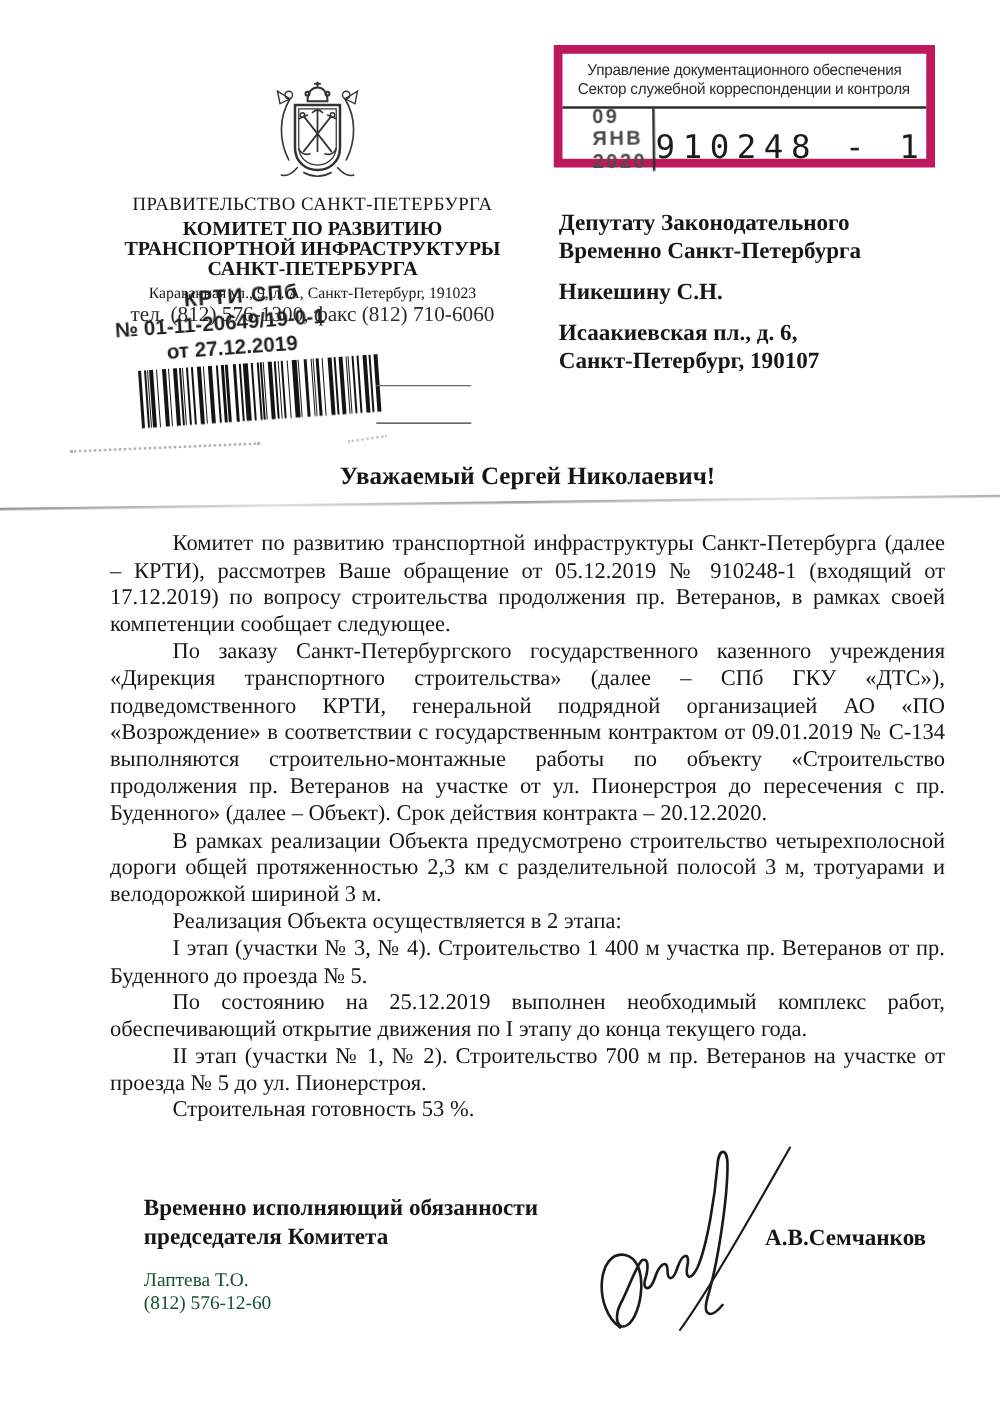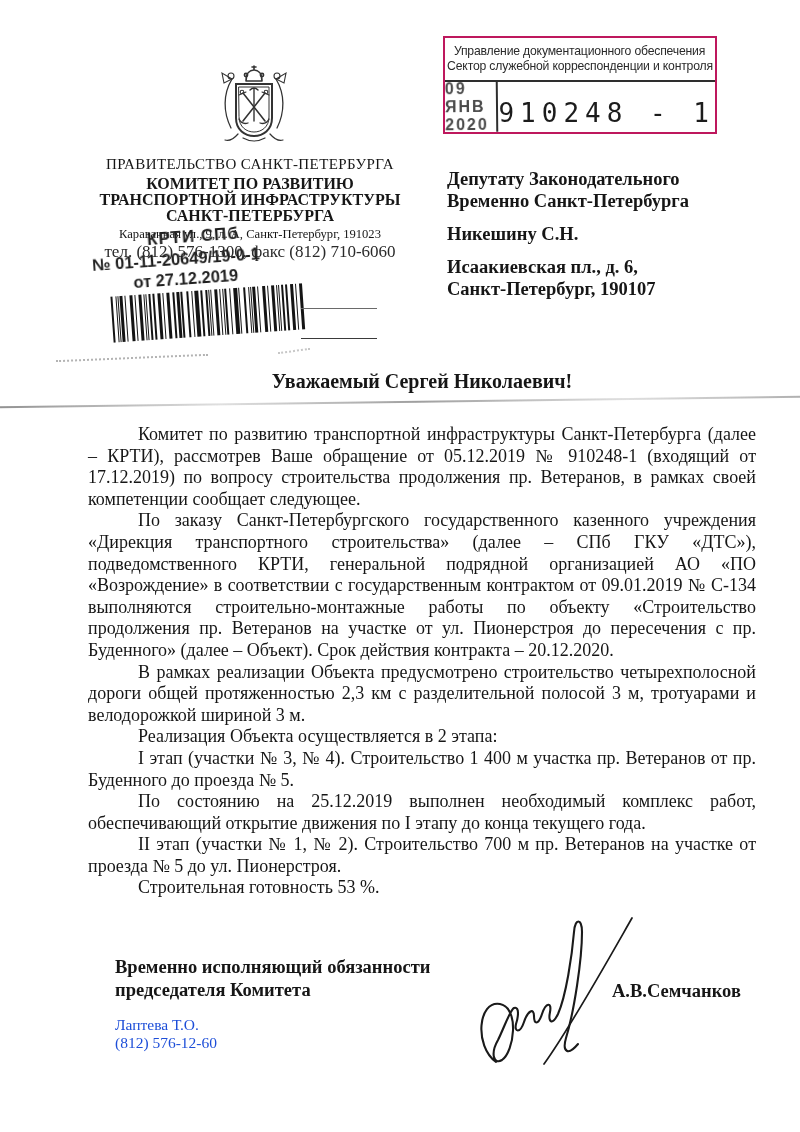--- a/index.html
+++ b/index.html
@@ -3,29 +3,29 @@
 <meta charset="utf-8">
 <style>
   html,body{margin:0;padding:0;background:#e8e8e8;}
   .page{
     position:relative; width:800px; height:1132px; margin:0 auto;
     background:#fff; overflow:hidden; color:#161616;
     font-family:"Liberation Serif","DejaVu Serif",serif;
   }
   
   .stampbox{
-    position:absolute; left:443px; top:36px; width:274px; height:98px;
-    border:2px solid #be185d; box-sizing:border-box;
+    position:absolute; left:443px; top:36px; width:305px; height:98px;
+    border:7px solid #be185d; box-sizing:border-box;
     font-family:"Liberation Sans","DejaVu Sans",sans-serif; color:#2a2a2a;
     filter:blur(.2px);
   }
   .sb-row1{height:44px; border-bottom:2px solid #2e2e2e; box-sizing:border-box;
     display:flex; flex-direction:column; justify-content:center; align-items:center;}
   .sb-line{font-size:12.6px; line-height:15px; white-space:nowrap; transform:scaleX(.97); letter-spacing:-.2px;}
-  .sb-row2{display:flex; height:50px;}
+  .sb-row2{display:flex; height:50px;padding-left:24px;}
   .sb-date{
     width:148px; border-right:2px solid #2e2e2e; box-sizing:border-box;
     display:flex; align-items:center; justify-content:center;
     font-size:16px; font-weight:700; letter-spacing:2px; color:#4a4a4a;
     transform:rotate(-.6deg); filter:blur(.35px);
     font-stretch:condensed;
   }
   .sb-num{
     flex:1; display:flex; align-items:flex-end; justify-content:center;
     font-family:"DejaVu Sans Mono",monospace; font-size:26px; line-height:30px;
@@ -70,21 +70,21 @@
   .crease-main{position:absolute; left:-6px; top:401px; width:812px; height:2px;
     transform:rotate(-.75deg);
     background:linear-gradient(90deg,rgba(70,70,70,.6),rgba(130,130,130,.25) 28%,rgba(80,80,80,.55) 52%,rgba(150,150,150,.3) 78%,rgba(95,95,95,.5));
     filter:blur(.4px);}
   .crease-dots{position:absolute; left:56px; top:357px; width:152px; border-top:2px dotted #9a9a9a; transform:rotate(-2.4deg); opacity:.75;}
   .crease-dots2{position:absolute; left:278px; top:350px; width:32px; border-top:2px dotted #b0b0b0; transform:rotate(-8deg); opacity:.7;}
   
   .sig-position{position:absolute; left:115px; top:956px; font-weight:700; font-size:18.5px; line-height:23px;}
   .sig-name{position:absolute; left:612px; top:981px; font-weight:700; font-size:18.5px; white-space:nowrap;}
   .signature-svg{position:absolute; left:474px; top:912px;}
-  .executor{position:absolute; left:115px; top:1016px; font-size:15.5px; line-height:17.5px; color:#1d4ed8;}
+  .executor{position:absolute; left:115px; top:1016px; font-size:15.5px; line-height:17.5px; color:#14532d;}
 </style>
 </head>
 <body>
 
 <div class="page">
 
   <div class="stampbox">
     <div class="sb-row1">
       <div class="sb-line">Управление документационного обеспечения</div>
       <div class="sb-line">Сектор служебной корреспонденции и контроля</div>

